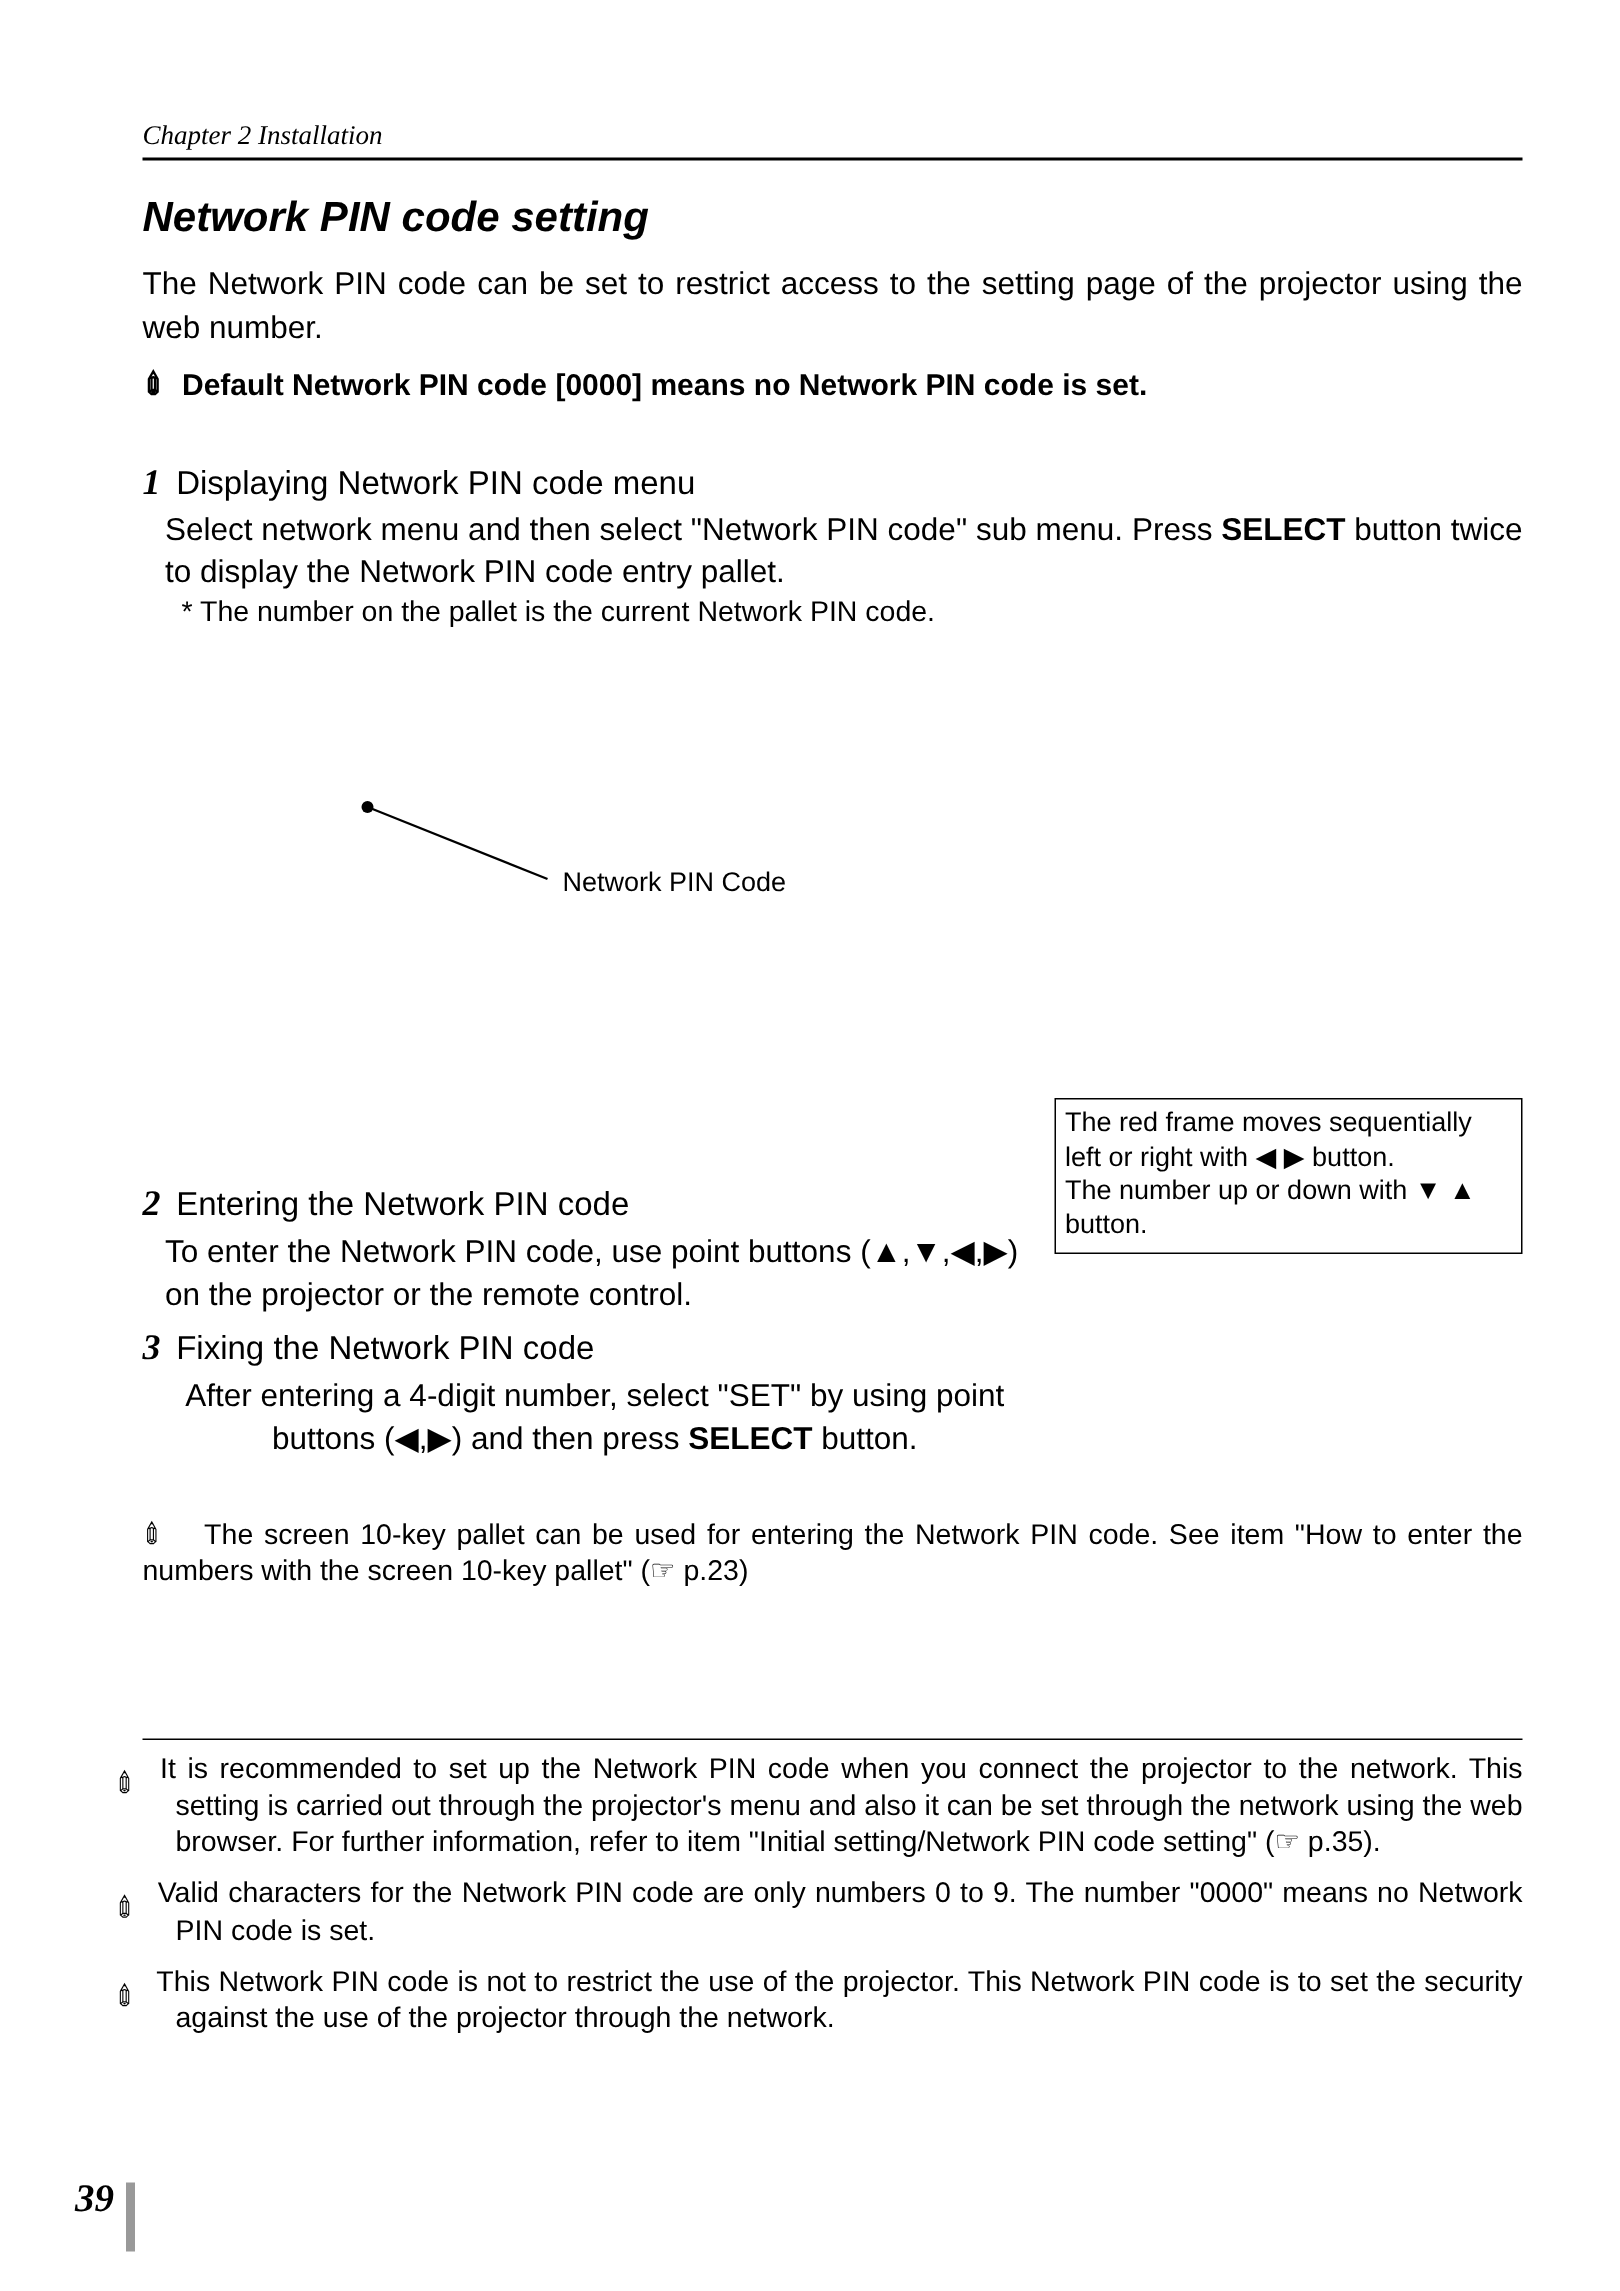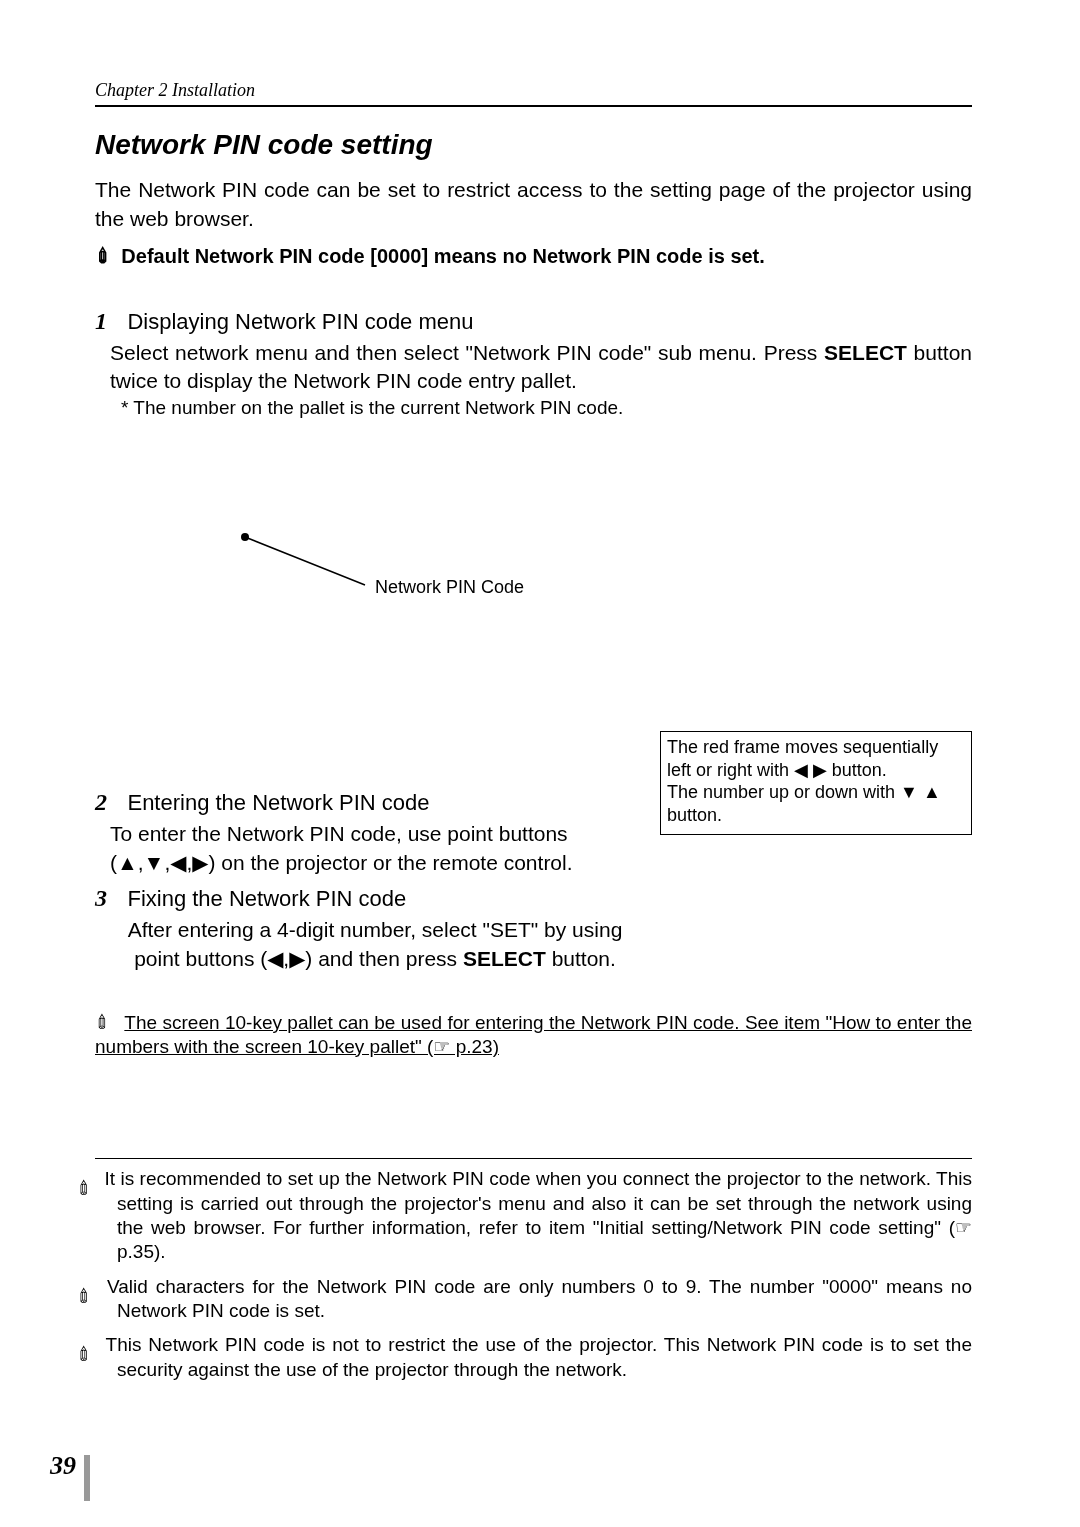--- a/index.html
+++ b/index.html
@@ -8,21 +8,21 @@
       padding: 0;
       font-family: Arial, Helvetica, sans-serif;
       background: #fff;
       color: #000;
       width: 1080px;
       height: 1527px;
       box-sizing: border-box;
       position: relative;
     }
     .page {
-      padding: 80px 108px 50px 95px;
+      padding: 80px 65px 50px 95px;
       box-sizing: border-box;
       width: 100%;
       height: 100%;
       position: relative;
     }
     .chapter {
       font-style: italic;
       font-family: Georgia, 'Times New Roman', serif;
       font-size: 18px;
       border-bottom: 2px solid #000;
@@ -59,21 +59,20 @@
     }
     .step-num {
       font-family: Georgia, 'Times New Roman', serif;
       font-style: italic;
       font-weight: bold;
       font-size: 24px;
       margin-right: 6px;
     }
     .step-title {
       font-size: 22px;
-      margin-left: 10px;
     }
     .step-body {
       font-size: 21px;
       margin-left: 15px;
       line-height: 1.35;
       text-align: justify;
       margin-top: 4px;
     }
     .step-note {
       font-size: 19px;
@@ -121,22 +120,21 @@
     .arrows {
       font-family: Arial;
     }
     .ten-key-note {
       font-size: 19px;
       margin-top: 30px;
       line-height: 1.25;
       text-align: justify;
     }
     .ten-key-note .inner {
-      margin-left: 4px;
-      text-decoration: underline;
+      margin-left: 14px;
     }
     .footer-sep {
       border-top: 1px solid #000;
       margin-top: 100px;
       margin-bottom: 8px;
     }
     .footer-notes {
       font-size: 19px;
       line-height: 1.28;
     }
@@ -166,21 +164,21 @@
   </style>
 </head>
 <body>
 
 <div class="page">
 
   <div class="chapter">Chapter 2 Installation</div>
 
   <h1 class="title">Network PIN code setting</h1>
 
-  <p class="intro">The Network PIN code can be set to restrict access to the setting page of the projector using the web browser.</p>
+  <p class="intro">The Network PIN code can be set to restrict access to the setting page of the projector using the web number.</p>
 
   <p class="default-note">
     <span class="pencil">✐</span><span> Default Network PIN code [0000] means no Network PIN code is set.</span>
   </p>
 
   <div class="step">
     <span class="step-num">1</span>
     <span class="step-title">Displaying Network PIN code menu</span>
     <div class="step-body">
       <span>Select network menu and then select "Network PIN code" sub menu. Press</span>

